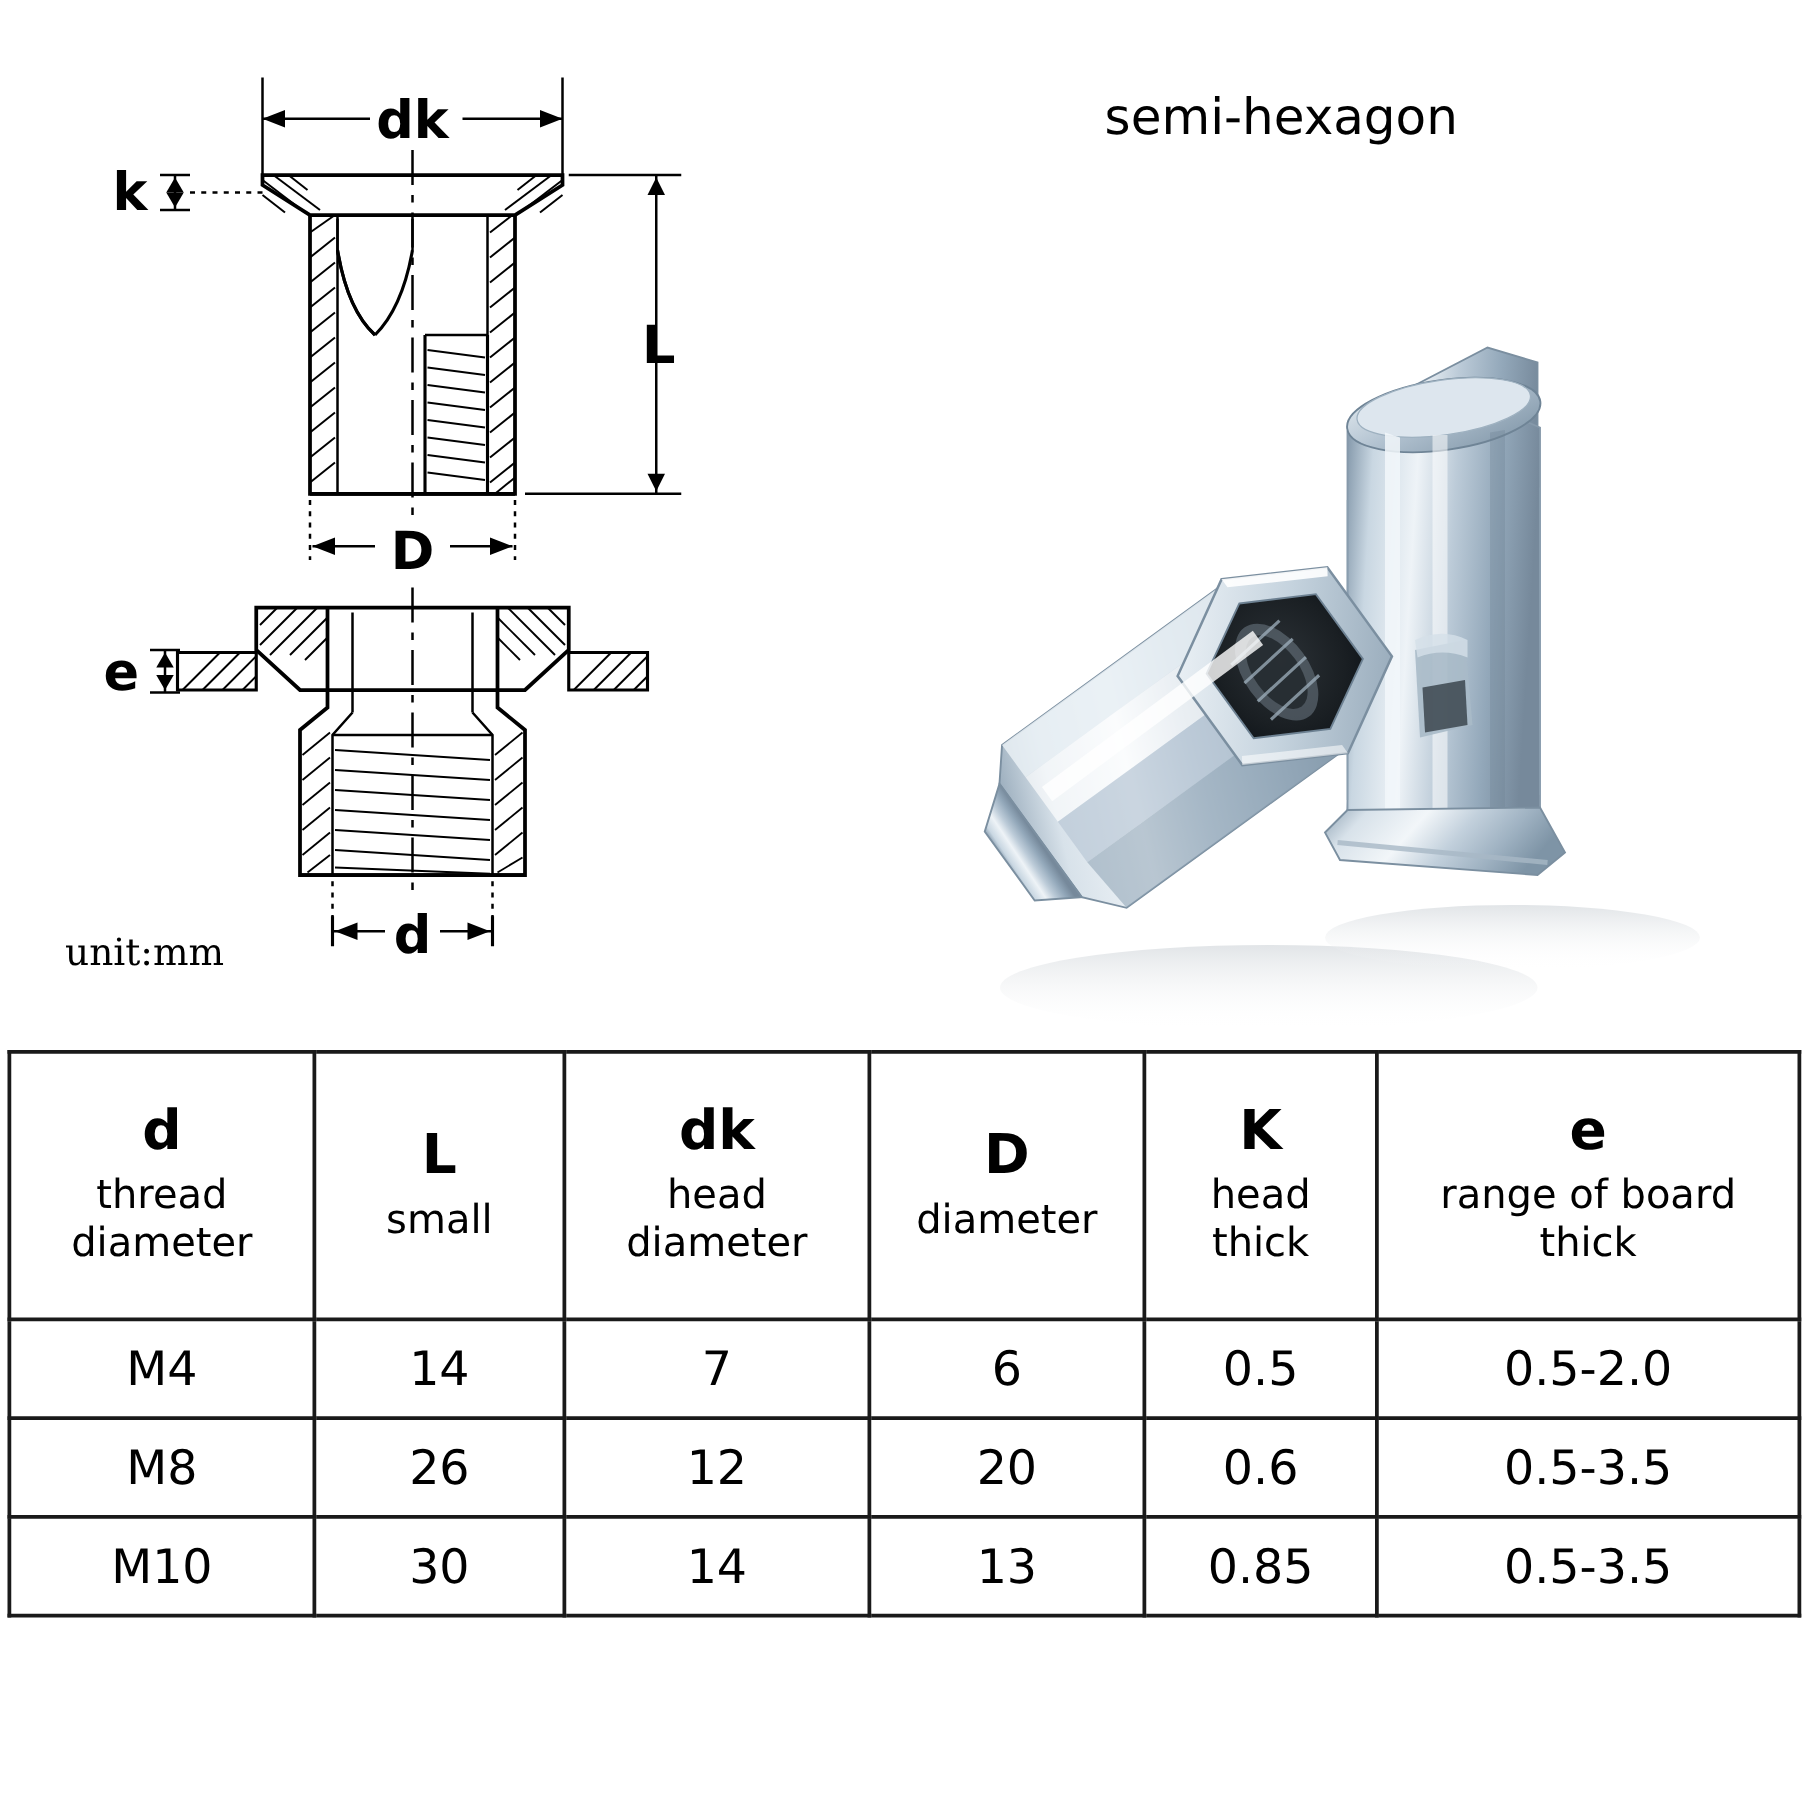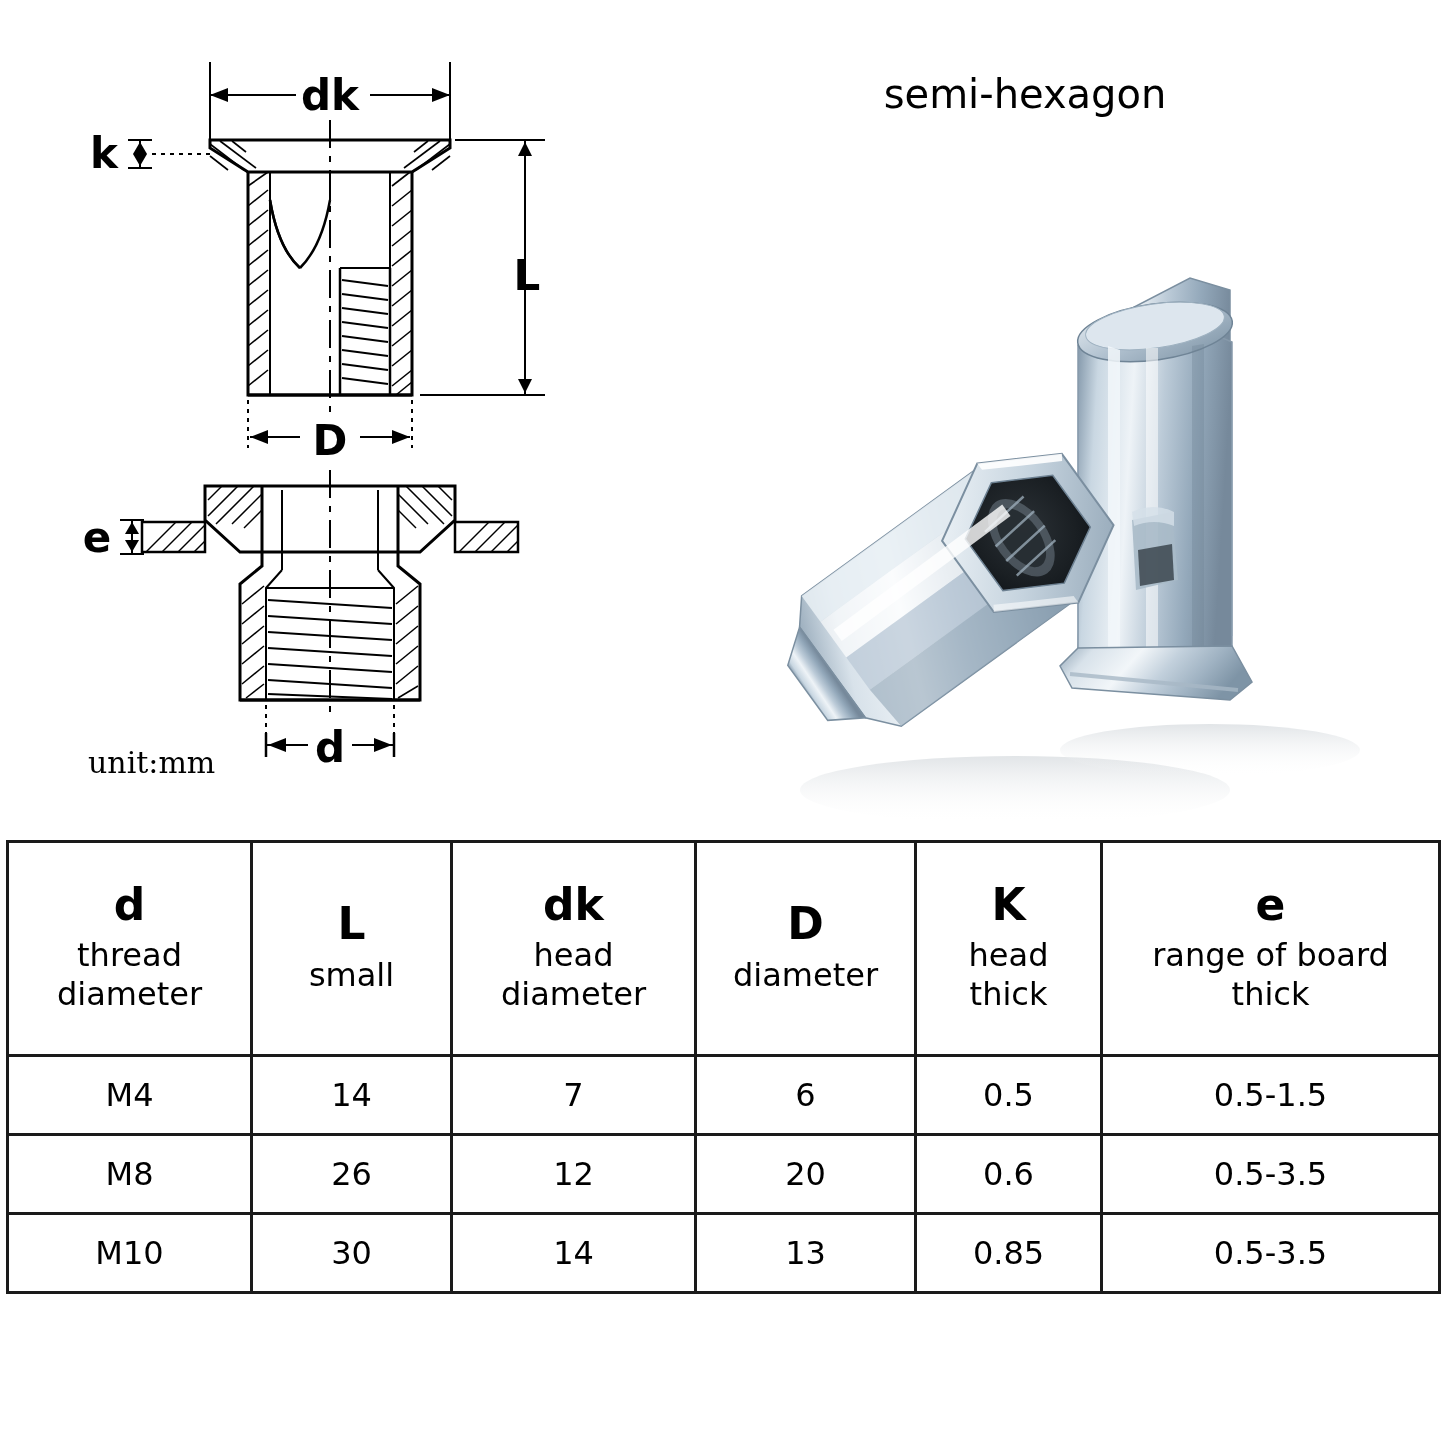--- a/index.html
+++ b/index.html
@@ -62,21 +62,20 @@
     top: 0;
     width: 620px;
     height: 830px;
   }
   #unit-label {
     position: absolute;
     left: 52px;
     top: 745px;
     font-size: 30px;
     font-family: "DejaVu Serif", serif;
-    margin-left: 36px;
   }
 
   
   #photo {
     position: absolute;
     left: 760px;
     top: 250px;
     width: 640px;
     height: 580px;
   }
@@ -111,21 +110,21 @@
     line-height: 1.15;
     margin-bottom: 6px;
   }
   .hdr-desc {
     display: block;
     font-size: 32px;
     font-weight: 400;
     line-height: 1.2;
   }
   table.spec tbody td {
-    font-size: 32px;
+    font-size: 38px;
     height: 72px;
     padding: 2px;
     font-weight: 400;
   }
   
   col.c0 { width: 244px; }
   col.c1 { width: 200px; }
   col.c2 { width: 244px; }
   col.c3 { width: 220px; }
   col.c4 { width: 186px; }
@@ -478,21 +477,21 @@
         </th>
       </tr>
     </thead>
     <tbody>
       <tr>
         <td>M4</td>
         <td>14</td>
         <td>7</td>
         <td>6</td>
         <td>0.5</td>
-        <td>0.5-1.5</td>
+        <td>0.5-2.0</td>
       </tr>
       <tr>
         <td>M8</td>
         <td>26</td>
         <td>12</td>
         <td>20</td>
         <td>0.6</td>
         <td>0.5-3.5</td>
       </tr>
       <tr>

